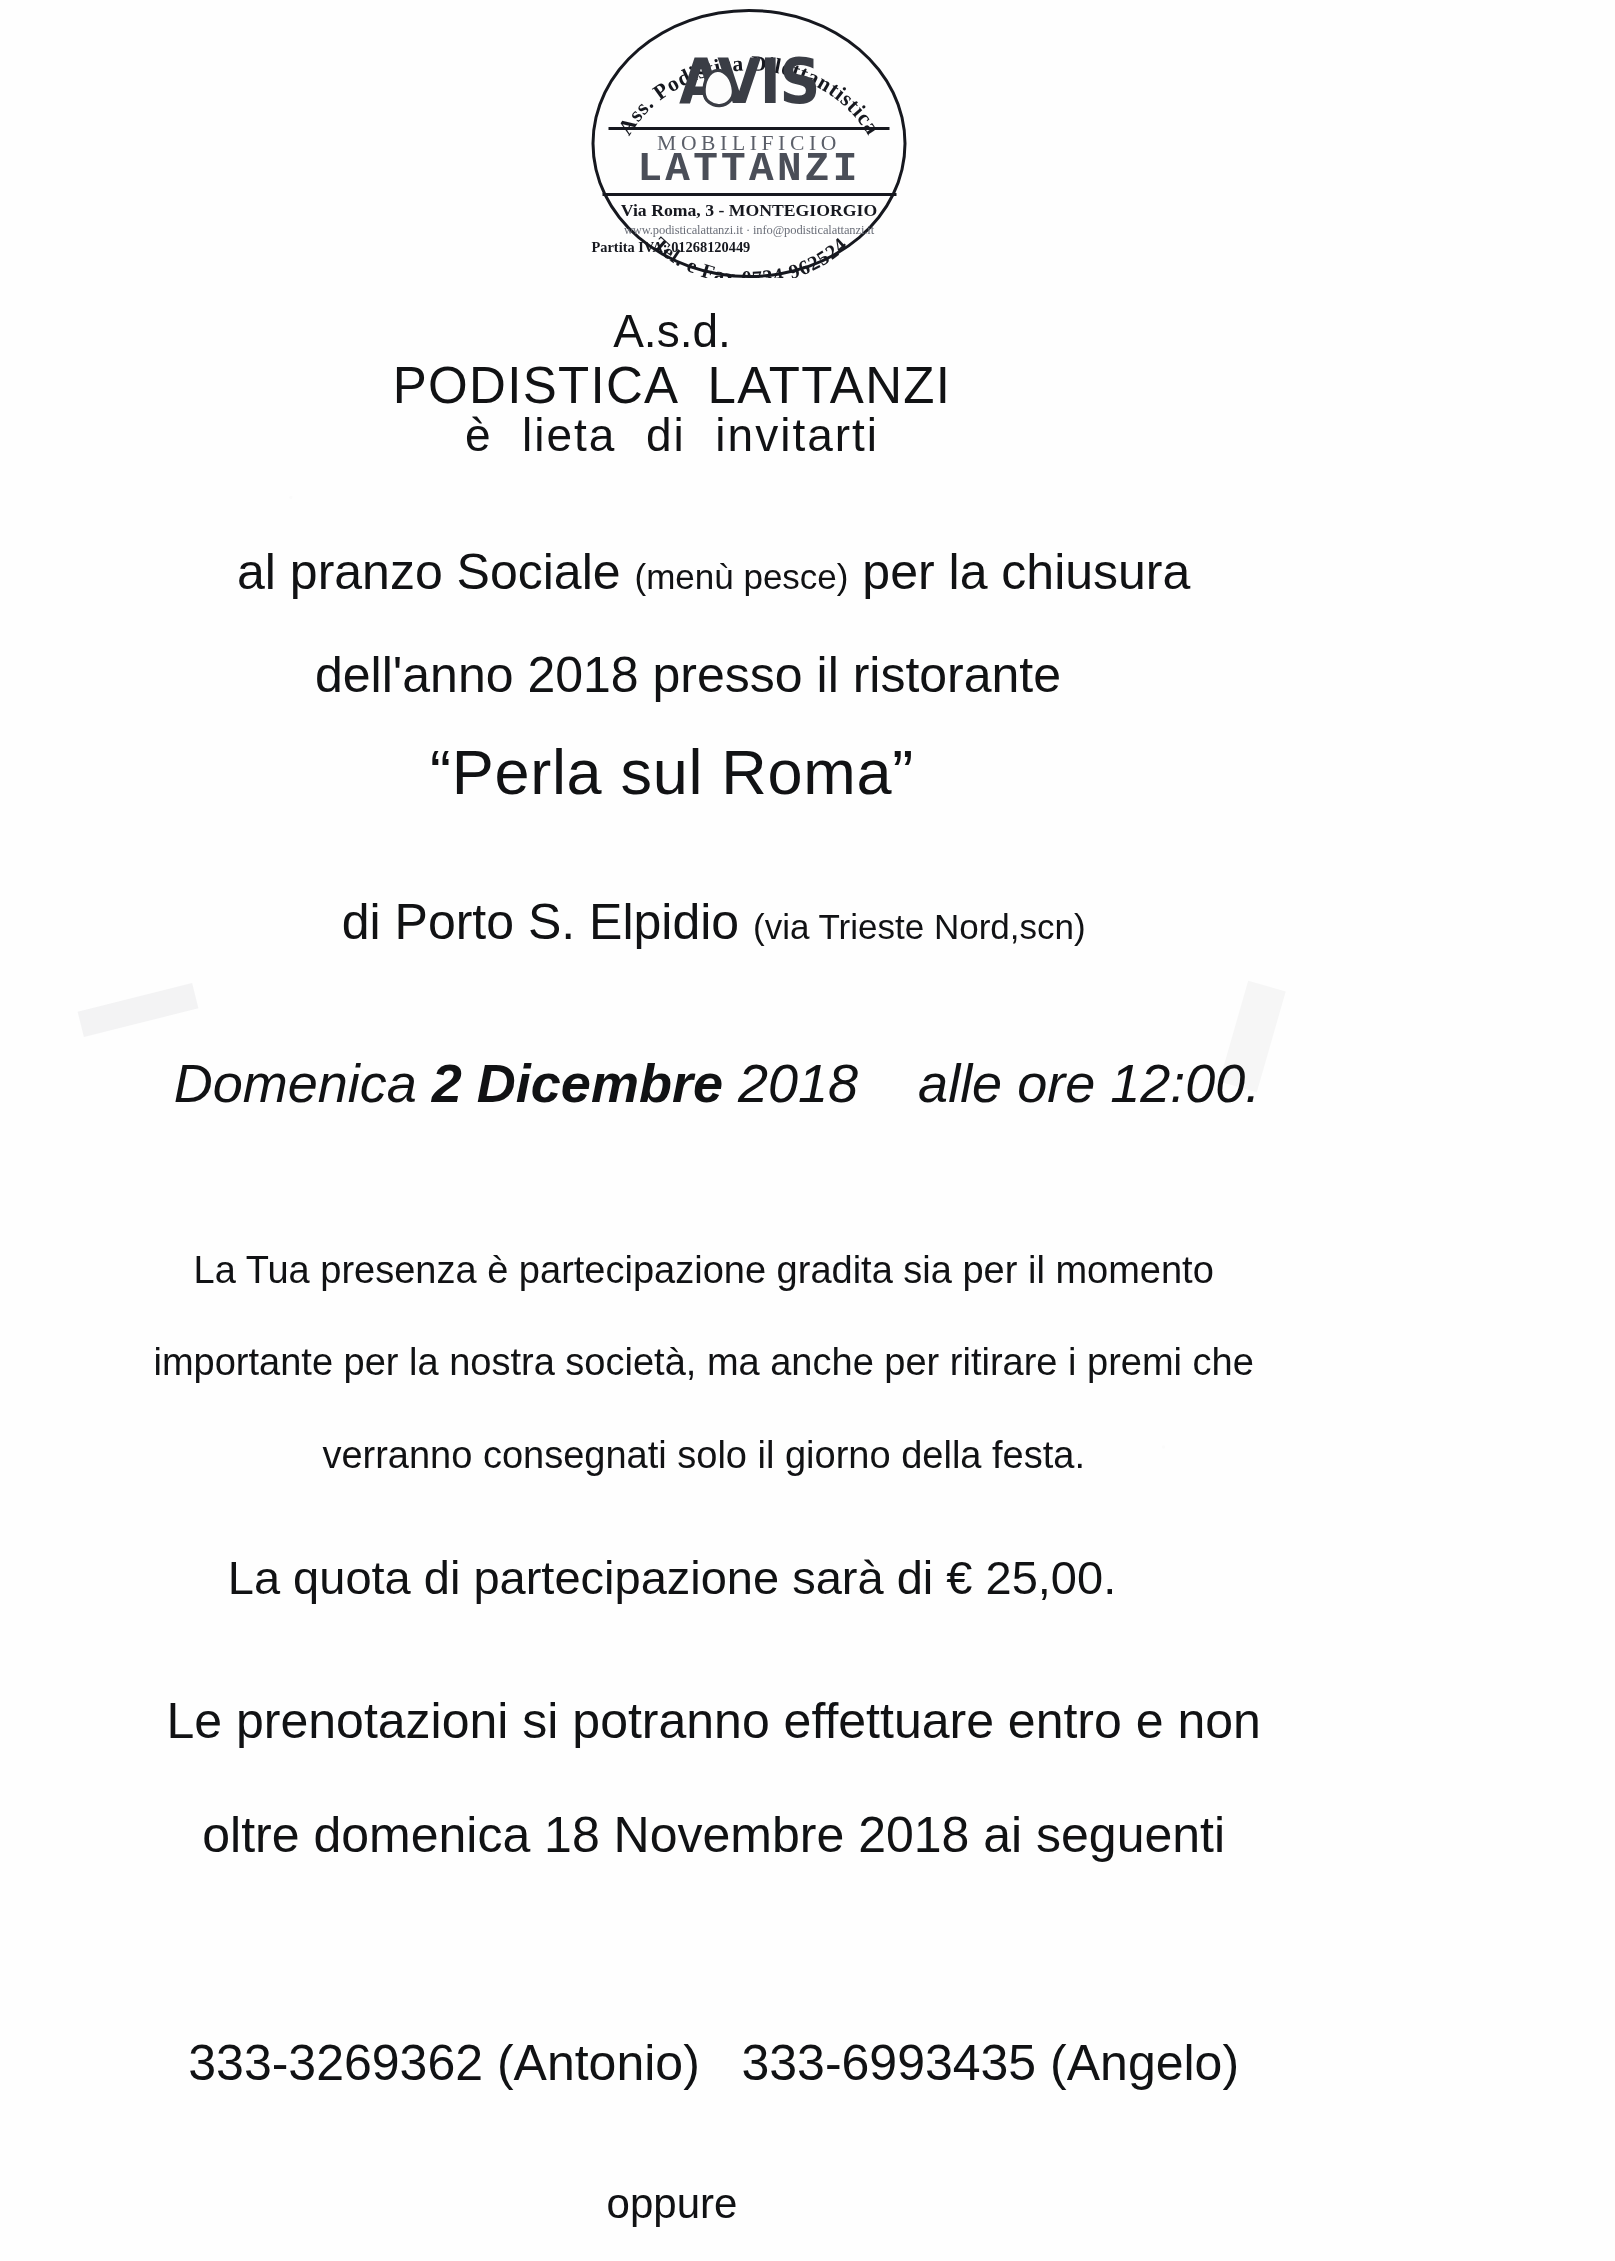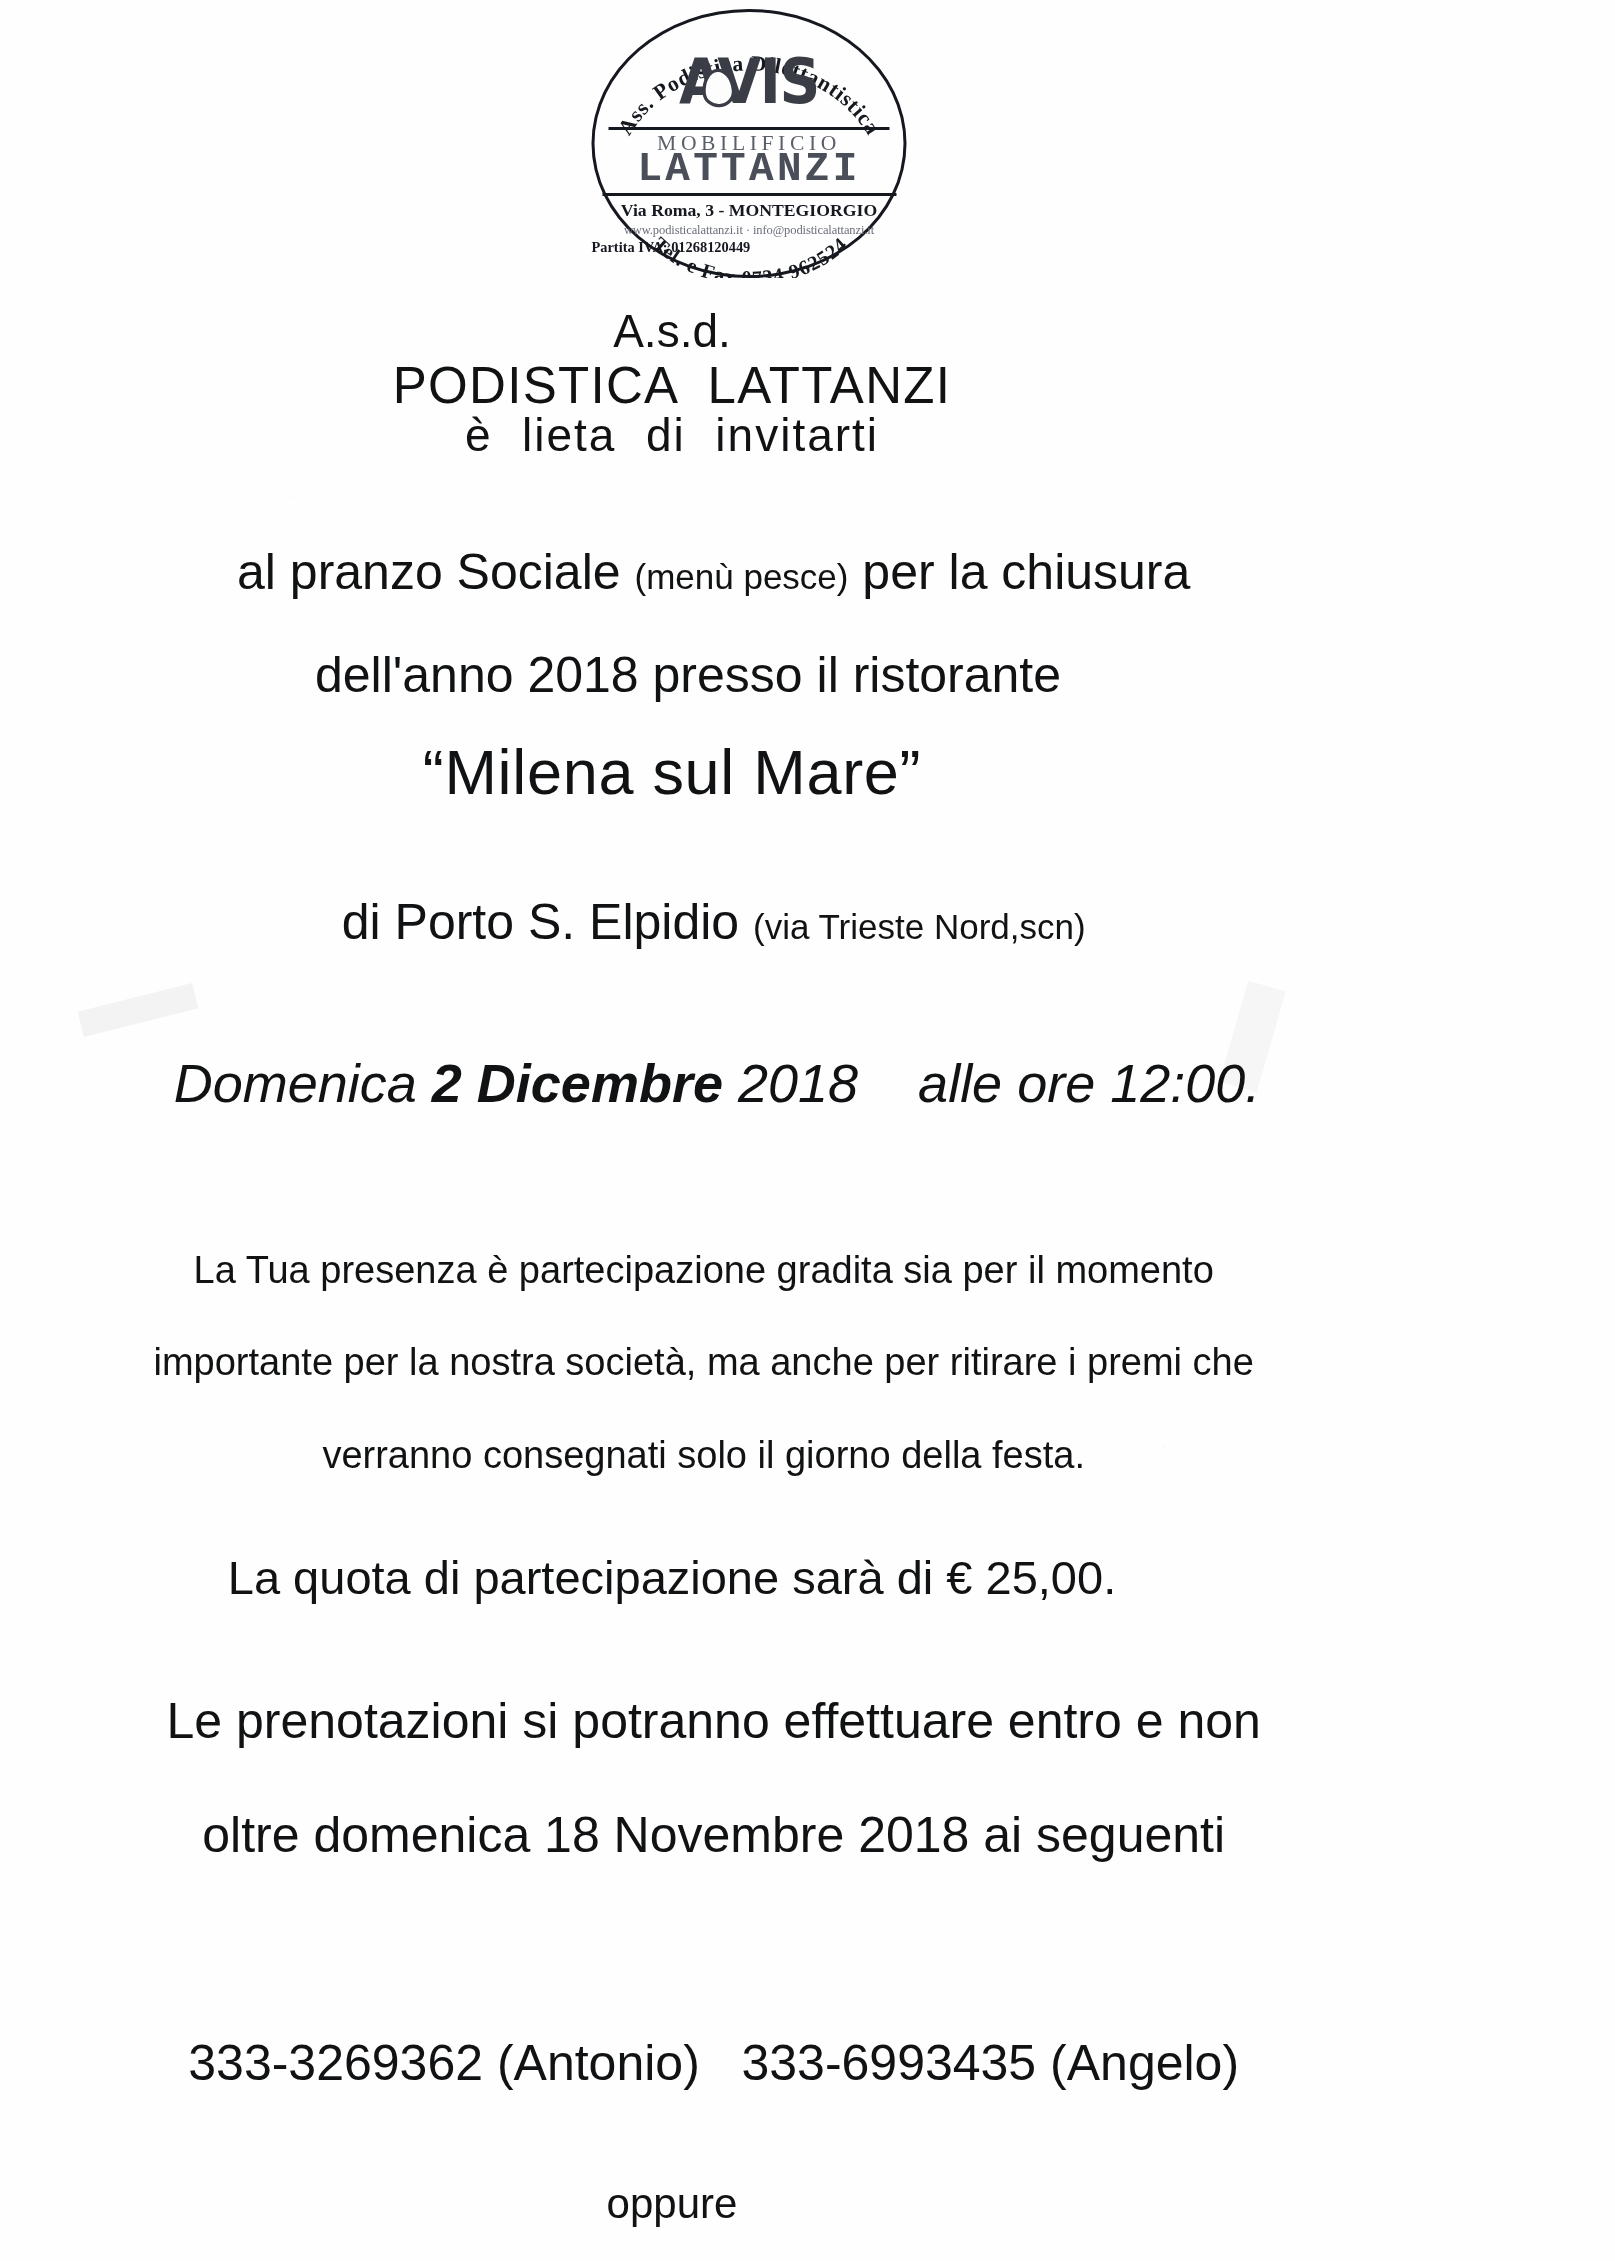--- a/index.html
+++ b/index.html
@@ -231,21 +231,21 @@
 
     <div class="ln t-asd">A.s.d.</div>
     <div class="ln t-club">PODISTICA  LATTANZI</div>
     <div class="ln t-lieta">è  lieta  di  invitarti</div>
 
     <div class="ln t-pranzo">
       <span>al pranzo Sociale </span><span class="small-inline">(menù pesce)</span><span> per la chiusura</span>
     </div>
     <div class="ln t-anno">dell'anno 2018 presso il ristorante</div>
 
-    <div class="ln t-perla">“Milena sul Mare”</div>
+    <div class="ln t-perla">“Perla sul Roma”</div>
 
     <div class="ln t-porto">
       <span>di Porto S. Elpidio </span><span class="small-inline">(via Trieste Nord,scn)</span>
     </div>
 
     <div class="ln t-domenica">
       <span>Domenica </span><b class="bold">2 Dicembre</b><span> 2018    alle ore 12:00.</span>
     </div>
 
     <div class="ln t-para">

